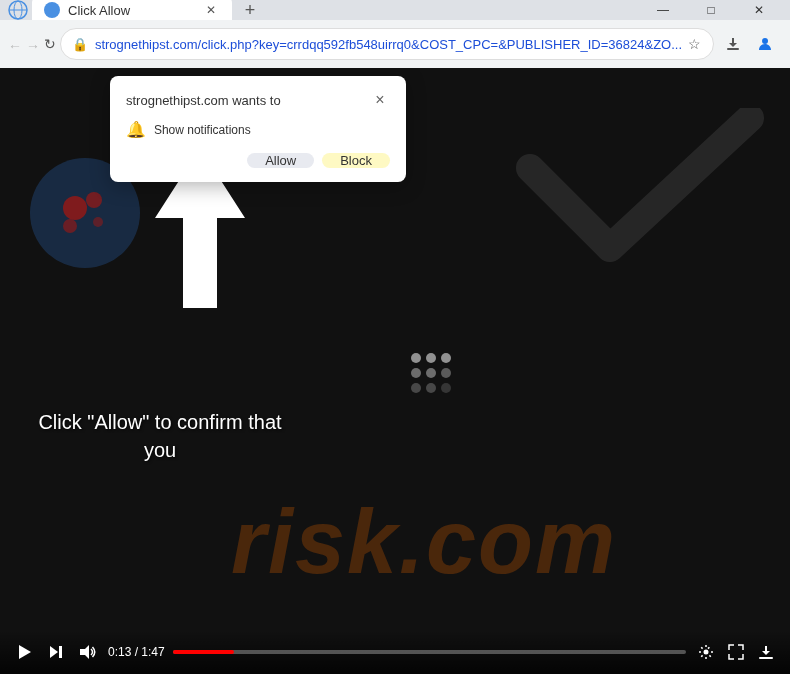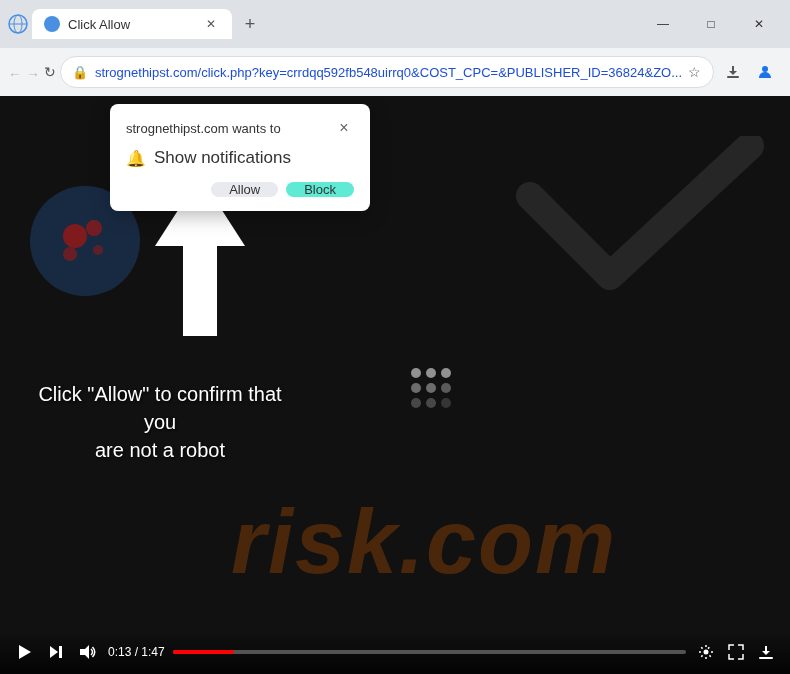--- a/index.html
+++ b/index.html
@@ -3,21 +3,21 @@
   <meta charset="utf-8">
   <style>
     * { margin: 0; padding: 0; box-sizing: border-box; }
     body { width: 790px; height: 674px; overflow: hidden; font-family: 'Segoe UI', Arial, sans-serif; background: #dee1e6; }
 
     
     .browser-window { width: 790px; height: 674px; display: flex; flex-direction: column; background: #dee1e6; }
 
     
     .title-bar {
-      height: 48px;
+      height: 20px;
       background: #dee1e6;
       display: flex;
       align-items: center;
       padding: 0 8px;
       gap: 4px;
     }
     .title-bar-left {
       display: flex;
       align-items: center;
       gap: 4px;
@@ -222,21 +222,21 @@
 
     
     .notification-popup {
       position: absolute;
       top: 8px;
       left: 110px;
       background: #fff;
       border-radius: 8px;
       box-shadow: 0 4px 20px rgba(0,0,0,0.3);
       padding: 14px 16px 14px 16px;
-      width: 260px;
+      width: 296px;
       z-index: 100;
     }
     .popup-header {
       display: flex;
       align-items: center;
       justify-content: space-between;
       margin-bottom: 10px;
     }
     .popup-title {
       font-size: 13px;
@@ -251,40 +251,40 @@
       font-size: 16px;
       border-radius: 50%;
     }
     .popup-permission {
       display: flex;
       align-items: center;
       gap: 8px;
       margin-bottom: 14px;
     }
     .bell-icon { font-size: 16px; color: #555; }
-    .permission-label { font-size: 17px; color: #333; }
+    .permission-label { font-size: 12px; color: #333; }
     .popup-buttons {
       display: flex;
       justify-content: flex-end;
       gap: 8px;
     }
     .popup-btn {
       padding: 0 18px;
       border-radius: 20px;
       border: none;
       font-size: 13px;
       cursor: pointer;
       font-weight: 500;
     }
     .btn-allow {
       background: #e8eaf0;
       color: #333;
     }
     .btn-block {
-      background: #5eead4;
+      background: #fef9c3;
       color: #333;
     }
 
     
     .arrow-svg-container {
       position: absolute;
       top: 80px;
       left: 155px;
       pointer-events: none;
     }
@@ -367,21 +367,20 @@
 
     <div class="arrow-svg-container">
       <svg width="90" height="160" viewBox="0 0 90 160">
 
         <polygon points="45,0 90,70 62,70 62,160 28,160 28,70 0,70" fill="white"></polygon>
       </svg>
     </div>
 
     <div class="instruction-text">
       <span>Click "Allow" to confirm that you</span><br>
-      <span>are not a robot</span>
     </div>
 
     <div style="position:absolute;top:47%;left:52%;display:grid;grid-template-columns:repeat(3,10px);gap:5px;">
       <div style="width:10px;height:10px;border-radius:50%;background:rgba(200,200,200,0.7);"></div>
       <div style="width:10px;height:10px;border-radius:50%;background:rgba(200,200,200,0.7);"></div>
       <div style="width:10px;height:10px;border-radius:50%;background:rgba(200,200,200,0.7);"></div>
       <div style="width:10px;height:10px;border-radius:50%;background:rgba(200,200,200,0.5);"></div>
       <div style="width:10px;height:10px;border-radius:50%;background:rgba(200,200,200,0.5);"></div>
       <div style="width:10px;height:10px;border-radius:50%;background:rgba(200,200,200,0.4);"></div>
       <div style="width:10px;height:10px;border-radius:50%;background:rgba(200,200,200,0.3);"></div>

